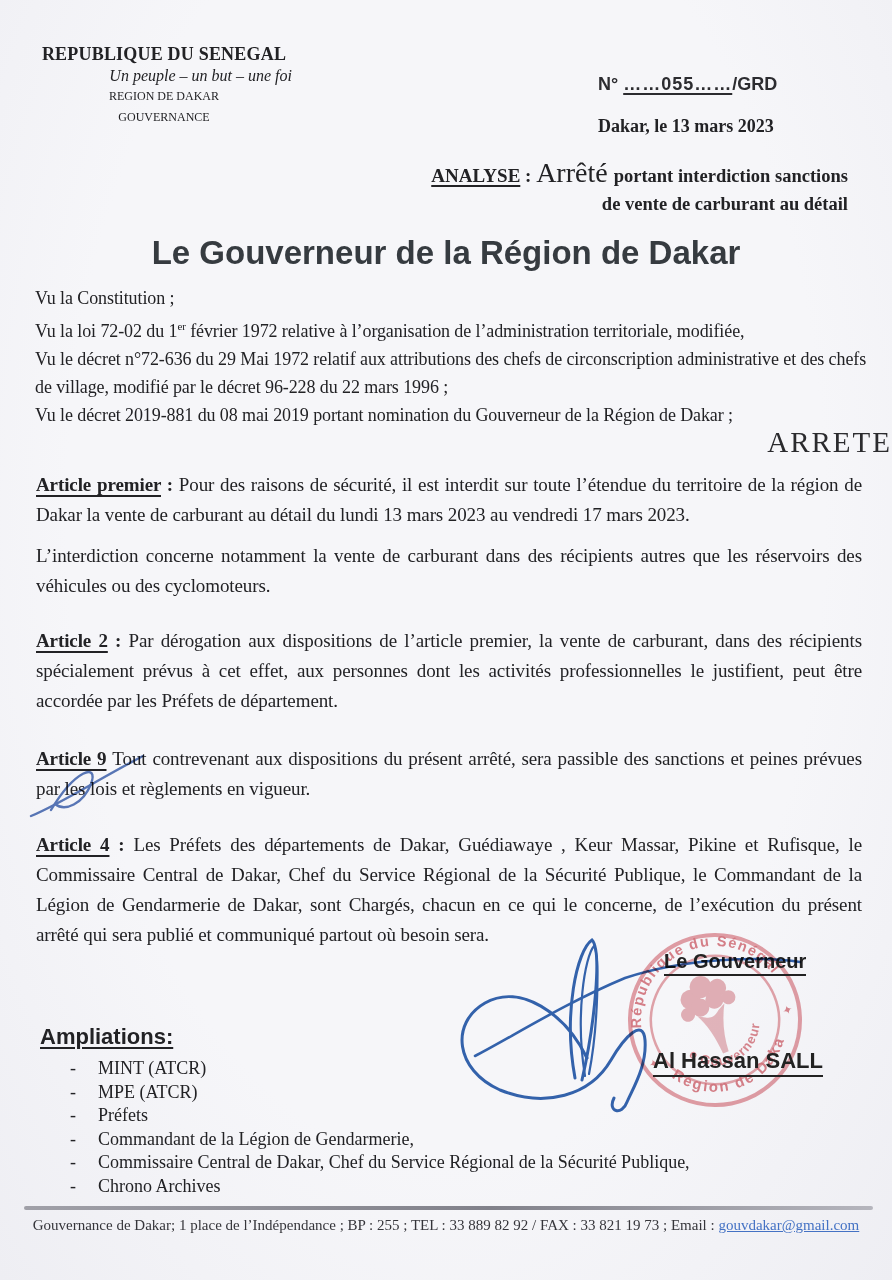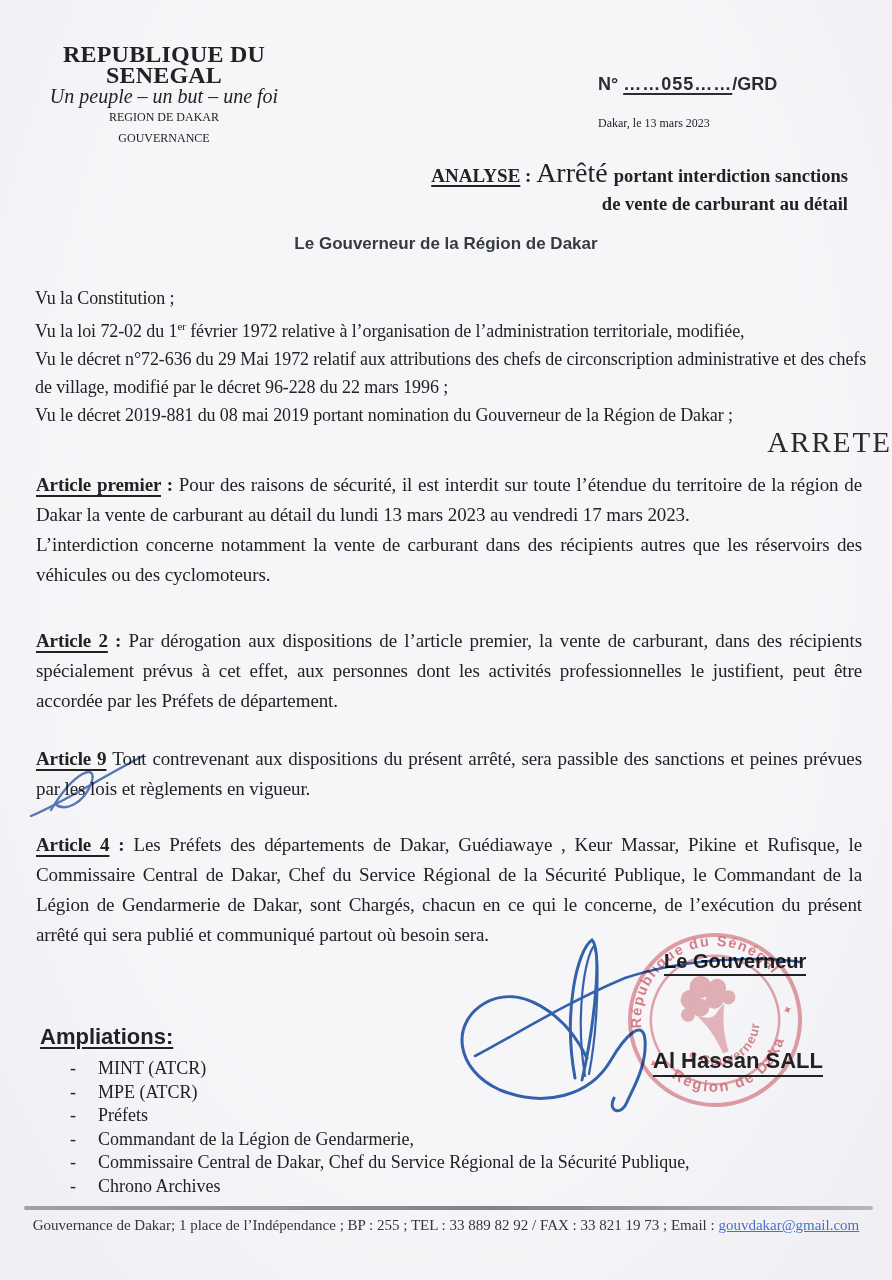--- a/index.html
+++ b/index.html
@@ -6,52 +6,52 @@
   html,body { background:#e8e8ec; }
   .page {
     position:relative; width:892px; height:1280px; margin:0 auto;
     background:
       radial-gradient(ellipse at 50% 40%, #f6f6f9 60%, #eeeef3 100%);
     font-family:"Liberation Serif", serif;
     color:#222225; overflow:hidden;
   }
   
   .lh-left { position:absolute; left:36px; top:44px; width:256px; text-align:center; line-height:21px; }
-  .lh-country { font-size:24px; font-weight:bold; letter-spacing:.2px; }
-  .lh-motto   { font-size:20px; font-style:italic; }
+  .lh-country { font-size:18px; font-weight:bold; letter-spacing:.2px; }
+  .lh-motto   { font-size:16px; font-style:italic;text-align:right; }
   .lh-region, .lh-office { font-size:12px; font-weight:normal; }
   .lh-right { position:absolute; left:598px; top:46px; }
   .ref-line { font-family:"Liberation Sans", sans-serif; font-weight:bold; font-size:18px; color:#2c2c30;margin-top:28px; }
   .ref-number { text-decoration:underline; text-decoration-thickness:1.5px; text-underline-offset:3px; letter-spacing:1px; }
-  .ref-date { margin-top:21px; font-size:12px; font-weight:normal; }
+  .ref-date { margin-top:21px; font-size:18px; font-weight:bold; }
   
   .analyse { position:absolute; right:44px; top:158px; width:520px; text-align:right; line-height:30px; }
   .an-label { font-size:19px; font-weight:bold; text-decoration:underline; text-decoration-thickness:2px; text-underline-offset:3px; }
   .an-colon { font-size:19px; font-weight:bold; }
   .an-big   { font-size:28px; font-weight:normal; margin-right:6px; }
   .an-rest  { font-size:18.5px; font-weight:bold; }
   .an-line2 { font-size:18.5px; font-weight:bold; line-height:24px; }
   
   .doc-title {
     position:absolute; left:0; right:0; top:234px; text-align:center;
-    font-family:"Liberation Sans", sans-serif; font-weight:bold; font-size:17px;
+    font-family:"Liberation Sans", sans-serif; font-weight:bold; font-size:33px;
     color:#363b40;
     text-shadow:-2px -2px 0 #8accе9, -2px -2px 0 #86cbe9, -3px -2px 3px rgba(120,200,232,.6), 2px 2px 2px rgba(134,203,233,.35);
   }
   
   .visas { position:absolute; left:35px; top:284px; width:832px; font-size:18px; line-height:28px; letter-spacing:-.1px; }
   .visas sup { font-size:11px; }
   
   .arrete { position:absolute; left:0; right:0; top:426px; text-align:right; font-size:29px; letter-spacing:2px; color:#2b2b2e; }
   
   .article { position:absolute; left:36px; width:826px; font-size:19px; line-height:30px; text-align:justify; letter-spacing:-.1px; }
   .art-1 { top:470px; } .art-2 { top:626px; } .art-3 { top:744px; } .art-4 { top:830px; }
   .art-label { font-weight:bold; text-decoration:underline; text-decoration-thickness:2px; text-underline-offset:3.5px; }
   .art-colon { font-weight:bold; white-space:pre; }
-  .art-p2 { }
+  .art-p2 { margin-top:11px; }
   
   .sig-label { position:absolute; font-family:"Liberation Sans", sans-serif; font-weight:bold; color:#222;
                border-bottom:2.5px solid #222; padding-bottom:1px; }
   .sig-title { left:664px; top:950px;  font-size:20px; }
   .sig-name  { left:653px; top:1048px; font-size:22px; }
   .stamp-svg, .sign-svg, .pen-svg { position:absolute; mix-blend-mode:multiply; }
   .stamp-svg { left:612px; top:920px; }
   .sign-svg  { left:415px; top:918px; }
   .pen-svg   { left:25px;  top:752px; }
   

